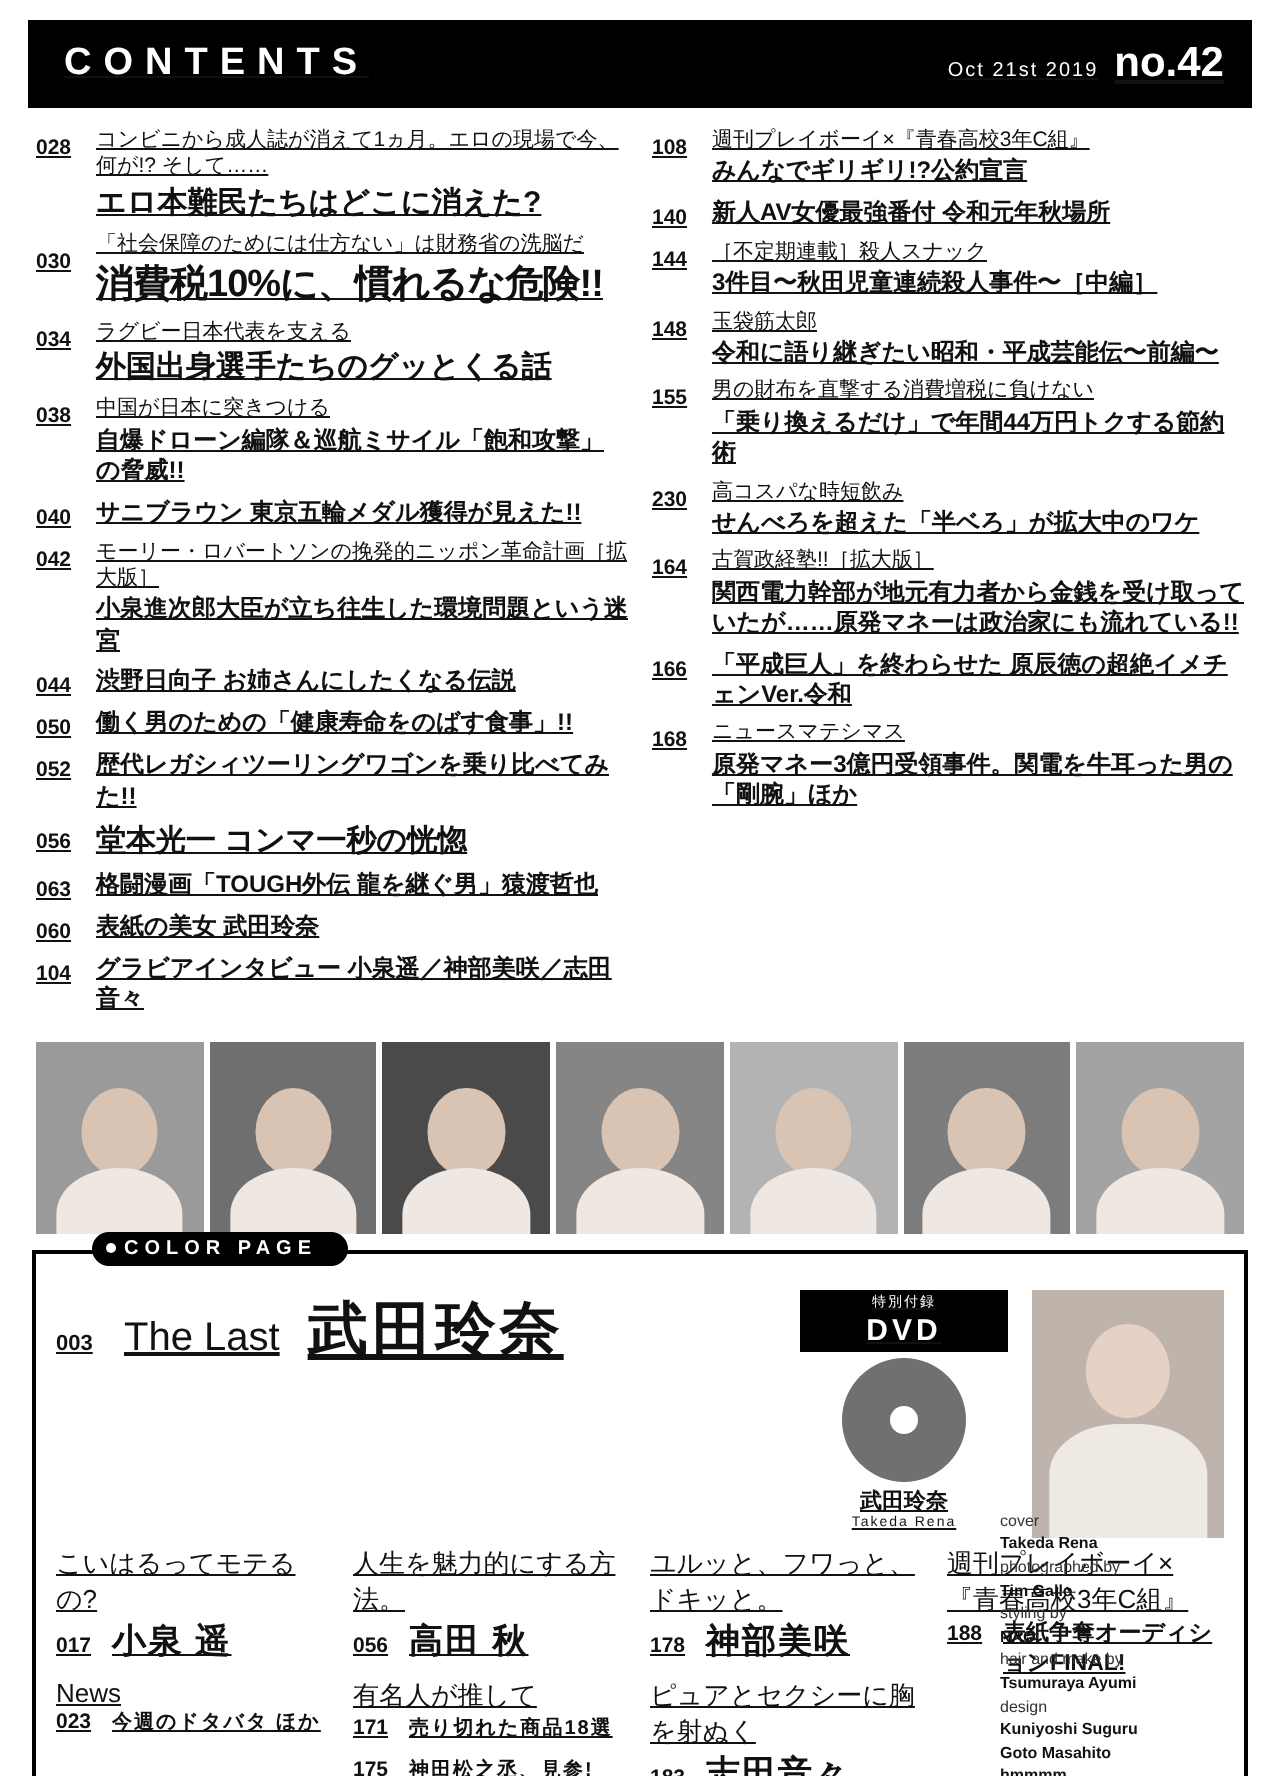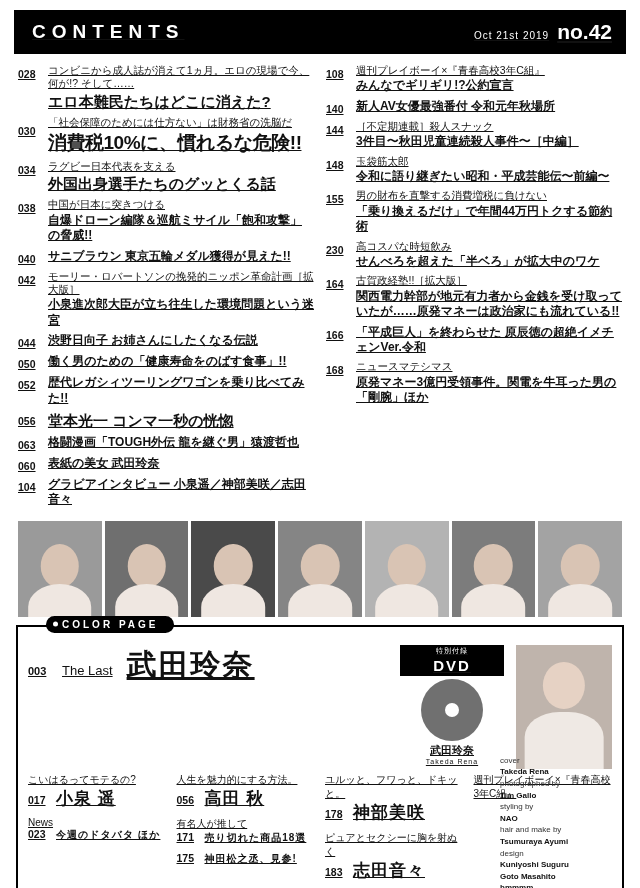--- a/index.html
+++ b/index.html
@@ -143,21 +143,21 @@
   }
 
   .cp-top {
     display:flex;
     align-items:flex-start;
     margin-top:8px;
     min-height:88px;
   }
   .cp-lead { display:flex; align-items:baseline; flex:1; }
   .cp-lead .num { font-size:11px; font-weight:bold; width:34px; padding-top:10px;}
-  .cp-lead .eng { font-size:13px; margin-right:14px; padding-top:6px;}
+  .cp-lead .eng { font-size:20px; margin-right:14px; padding-top:6px;}
   .cp-lead .jp  { font-size:30px; font-weight:bold; letter-spacing:2px; }
 
   .dvd-wrap {
     width:104px;
     text-align:center;
     position:relative;
     margin-right:8px;
   }
   .dvd-banner {
     background:#000; color:#fff;
@@ -199,21 +199,21 @@
     transform:translateX(-50%);border-radius:44% 44% 0 0;background:#efe9e4;
   }
 
   .cp-grid {
     display:flex;
     gap:10px;
     margin-top:4px;
   }
   .cp-col { flex:1; }
   .cp-entry { margin-bottom:7px; }
-  .cp-entry .cl { font-size:10px; display:block; }
+  .cp-entry .cl { font-size:13px; display:block; }
   .cp-entry .row { display:flex; align-items:baseline; }
   .cp-entry .cn { font-size:10.5px; font-weight:bold; width:28px; flex:0 0 28px;}
   .cp-entry .ct { font-size:17px; font-weight:bold; letter-spacing:1px;}
   .cp-entry .ct.sm { font-size:11.5px; font-weight:bold; letter-spacing:0;}
   .cp-entry .ct.md { font-size:10px; }
 
   .credits {
     position:absolute;
     right:12px;
     top:128px;
@@ -519,18 +519,22 @@
             <span class="cl">ピュアとセクシーに胸を射ぬく</span>
             <span class="row">
               <span class="cn">183</span>
               <span class="ct ">志田音々</span>
             </span>
           </div>
         </div>
       <div class="cp-col" id="cp-c4">
           <div class="cp-entry">
             <span class="cl">週刊プレイボーイ×『青春高校3年C組』</span>
+            <span class="row">
+              <span class="cn">188</span>
+              <span class="ct sm">表紙争奪オーディションFINAL!</span>
+            </span>
           </div>
         </div>
     </div>
   </div>
 
 </div>
 
 </body></html>

